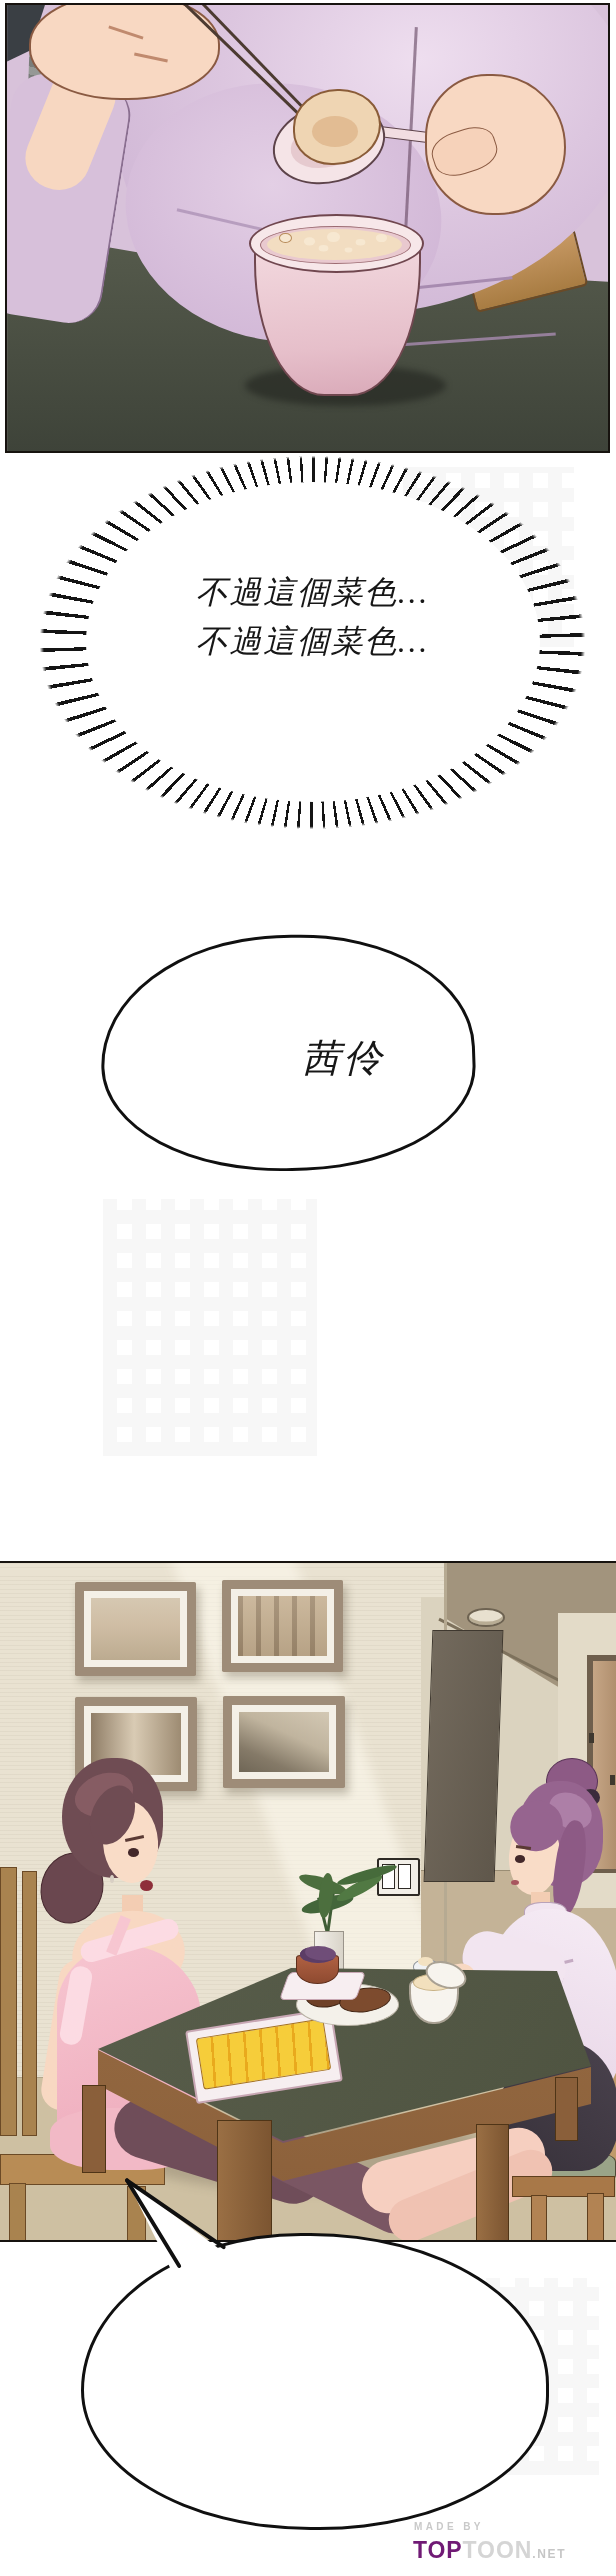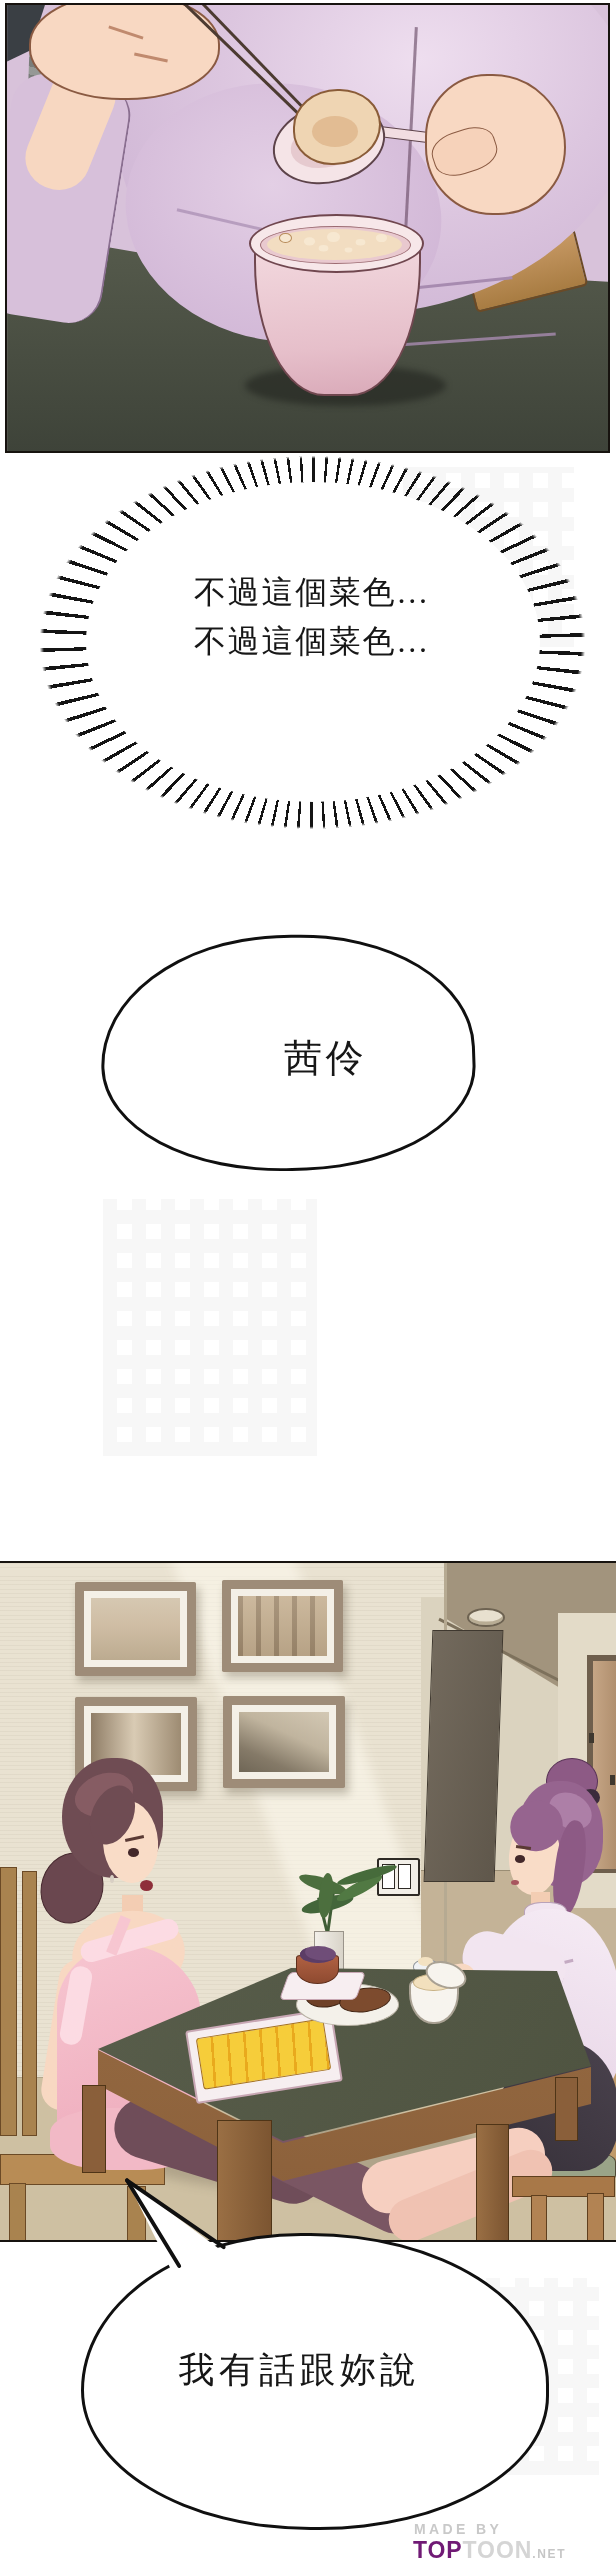--- a/index.html
+++ b/index.html
@@ -16,21 +16,21 @@
   
   .frame{background:#9e8c78;padding:9.4px;border-radius:1.7px;box-shadow:3.4px 6px 8.6px rgba(70,58,36,.28);}
   .frame .mat{position:static;display:block;background:#f4f0e7;padding:6.9px;width:100%;height:100%;box-sizing:border-box;}
   .frame .pic{position:static;display:block;width:100%;height:100%;}
   
   .burst-spikes{border-radius:50%;
     background:repeating-conic-gradient(#141414 0 .8deg,transparent .8deg 4deg);
     -webkit-mask:radial-gradient(50% 50% at 50% 50%,transparent 59.5%,#000 61% 96.5%,transparent 98%);
     mask:radial-gradient(50% 50% at 50% 50%,transparent 59.5%,#000 61% 96.5%,transparent 98%);}
   .bubble-text{display:flex;flex-direction:column;align-items:center;justify-content:center;
-    color:#171717;font-family:"Liberation Serif",serif;text-align:center;}
+    color:#171717;font-family:"Liberation Serif",serif;text-align:center;font-style:italic;}
   .wm{color:#c9c9c9;font-weight:bold;}
 </style>
 </head>
 <body>
 
 <div class="page">
 
   <div class="qr" style="left:403px;top:467px;width:171px;height:180px;"></div>
   <div class="qr" style="left:103px;top:1199px;width:214px;height:257px;"></div>
   <div class="qr" style="left:428px;top:2278px;width:171px;height:197px;"></div>
@@ -73,21 +73,21 @@
   </section>
 
   <div class="burst-spikes" style="left:34px;top:452px;width:557px;height:381px;"></div>
   <div style="left:86px;top:482px;width:454px;height:320px;background:#fff;border-radius:50%;"></div>
   <div class="bubble-text" style="left:98px;top:544px;width:428px;height:146px;font-size:32px;line-height:49px;letter-spacing:1.7px;">
     <span class="line">不過這個菜色…</span>
     <span class="line">不過這個菜色…</span>
   </div>
 
   <div style="left:101px;top:935px;width:368px;height:230px;background:#fff;border:3px solid #101010;border-radius:50% 50% 48% 52% / 56% 52% 44% 48%;transform:rotate(-2deg);"></div>
-  <div class="bubble-text" style="left:257px;top:1028px;width:137px;height:60px;font-size:38px;letter-spacing:3.4px;">茜伶</div>
+  <div class="bubble-text" style="left:275px;top:1028px;width:137px;height:60px;font-size:38px;letter-spacing:3.4px;">茜伶</div>
 
   <section class="panel p2">
     <div style="left:0;top:0;width:617px;height:557px;background:#e9e2d1;"></div>
     <div style="left:0;top:0;width:617px;height:557px;background:repeating-linear-gradient(180deg,rgba(120,110,90,.07) 0 0.9px,transparent 0.9px 4.3px);"></div>
     <div style="left:257px;top:-60px;width:116px;height:565px;background:rgba(255,252,240,.55);transform:rotate(-20deg);filter:blur(6px);"></div>
     <div style="left:0;top:514px;width:617px;height:164px;background:#cec0a2;border-top:1.7px solid #b3a68a;"></div>
 
     <div class="frame" style="left:75px;top:19px;width:121px;height:94px;box-sizing:border-box;">
       <span class="blk mat" style="position:static;">
           <span class="blk pic" style="position:static;background:linear-gradient(180deg,#d6c8b2 0%,#cfbda4 45%,#bcab90 100%);"></span>
@@ -218,21 +218,20 @@
     <div style="left:413px;top:411px;width:39px;height:15.4px;background:#f2e0bd;border:1.7px solid #c8b286;border-radius:50%;"></div>
     <div style="left:425px;top:399px;width:38px;height:22px;background:#f7f4ee;border:2.1px solid #a9a193;border-radius:50%;transform:rotate(18deg);"></div>
   </section>
 
   <div style="left:81px;top:2233px;width:462px;height:291px;background:#fff;border:3.4px solid #101010;border-radius:48% 52% 50% 50% / 54% 52% 46% 48%;"></div>
   <svg style="position:absolute;left:0;top:0;width:617px;height:2576px;pointer-events:none;" viewBox="0 0 720 3008">
     <path d="M148,2546 L225,2702 L312,2668 Z" fill="#ffffff"></path>
     <path d="M148,2546 L209,2646" stroke="#101010" stroke-width="4.5" stroke-linecap="round" fill="none"></path>
     <path d="M148,2546 L261,2624" stroke="#101010" stroke-width="4.5" stroke-linecap="round" fill="none"></path>
   </svg>
-  <div class="bubble-text" style="left:111px;top:2340px;width:377px;height:60px;font-size:36px;letter-spacing:4.3px;">我有話跟妳說</div>
-
-  <div class="wm" style="left:414px;top:2521px;font-size:14px;letter-spacing:3.4px;color:#c9c9c9;">MADE BY</div>
+
+  <div class="wm" style="left:414px;top:2521px;font-size:10px;letter-spacing:3.4px;color:#c9c9c9;">MADE BY</div>
   <div style="left:413px;top:2537px;font-size:23px;font-weight:800;letter-spacing:0.9px;white-space:nowrap;">
     <span style="color:#701a75;">TOP</span><span style="color:#d5d5d5;">TOON</span><span style="color:#c6c6c6;font-size:12px;font-weight:bold;letter-spacing:1.7px;">.NET</span>
   </div>
 
 </div>
 
 
 </body></html>

